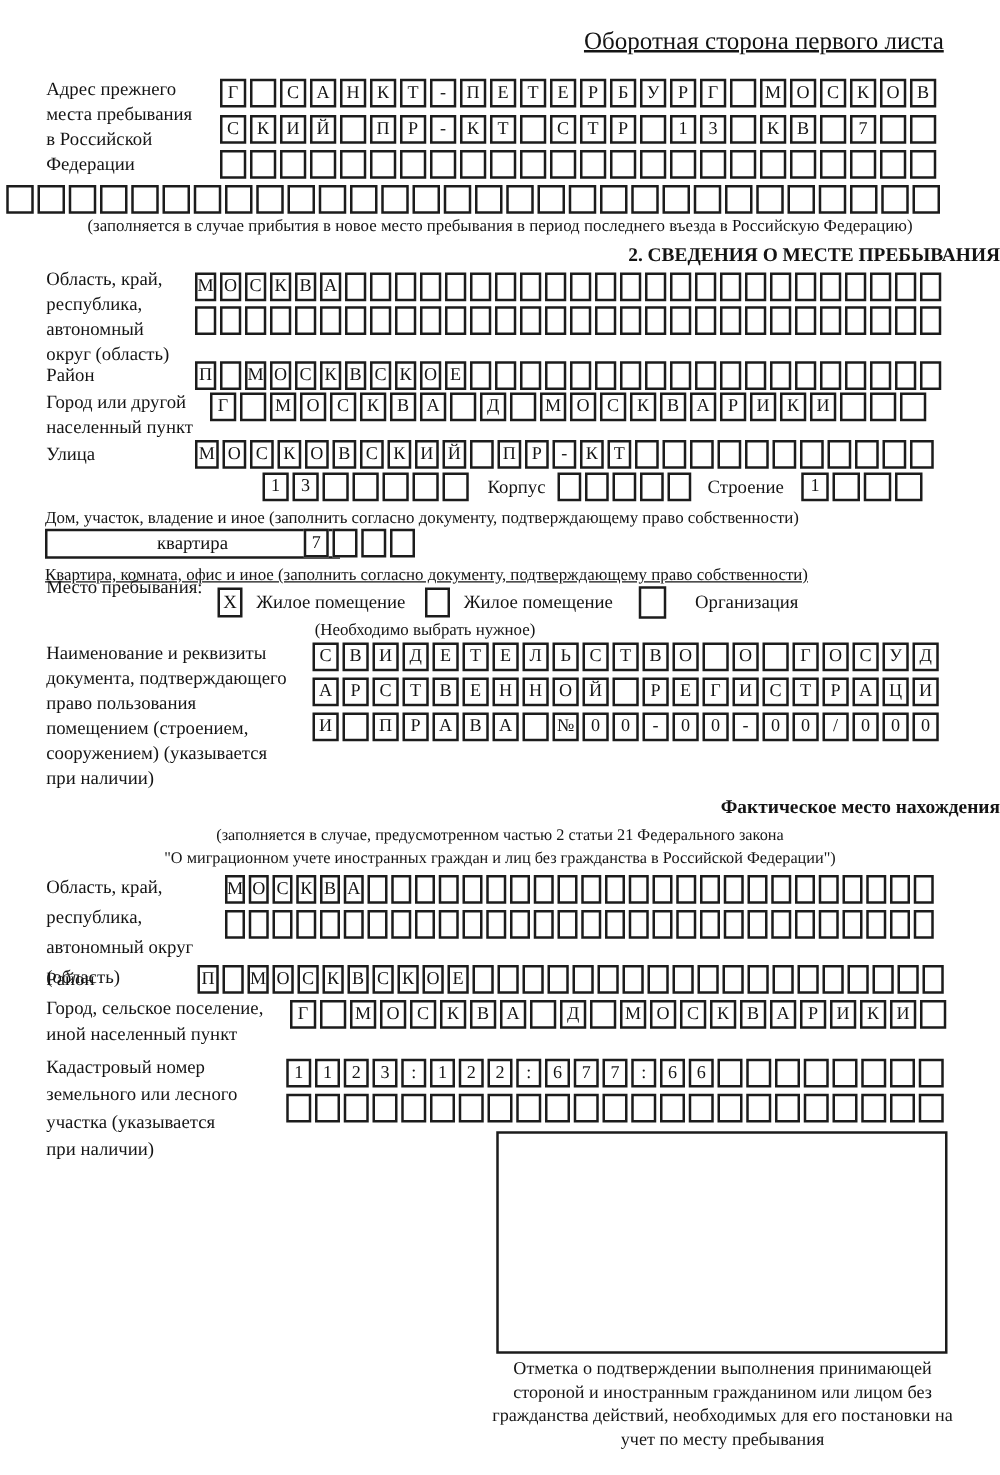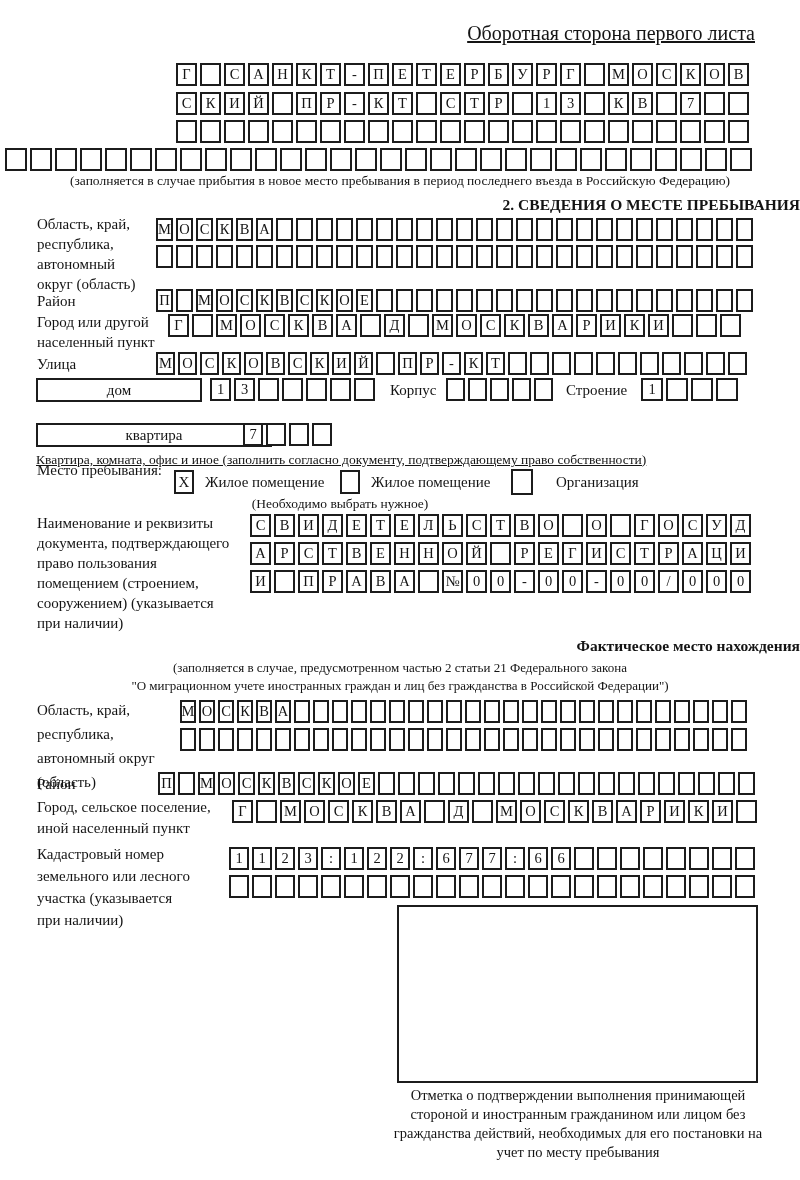--- a/index.html
+++ b/index.html
@@ -34,20 +34,24 @@
   .stamp{position:absolute;box-sizing:border-box;border:2px solid #1c1c1c;background:#fff;}
   .center{text-align:center;}
 </style>
 </head>
 <body>
 
 <div class="page">
 
   <div class="note" style="top:22px;right:45px;">Оборотная сторона первого листа</div>
 
+  <div class="lbl" style="left:37px;top:62px;">Адрес прежнего
+места пребывания
+в Российской
+Федерации</div>
   <div class="boxrow cw21" style="left:176px;top:63px;">
       <span class="cell">Г</span>
       <span class="cell"></span>
       <span class="cell">С</span>
       <span class="cell">А</span>
       <span class="cell">Н</span>
       <span class="cell">К</span>
       <span class="cell">Т</span>
       <span class="cell">-</span>
       <span class="cell">П</span>
@@ -311,21 +315,20 @@
       <span class="cell"></span>
       <span class="cell"></span>
       <span class="cell"></span>
       <span class="cell"></span>
       <span class="cell"></span>
       <span class="cell"></span>
       <span class="cell"></span>
       <span class="cell"></span>
     </div>
 
-  <div class="widebox" style="left:36px;top:378px;width:166px;">дом</div>
   <div class="boxrow cw21" style="left:210px;top:378px;">
       <span class="cell">1</span>
       <span class="cell">3</span>
       <span class="cell"></span>
       <span class="cell"></span>
       <span class="cell"></span>
       <span class="cell"></span>
       <span class="cell"></span>
     </div>
   <div class="lbl" style="left:390px;top:380px;">Корпус</div>
@@ -336,20 +339,21 @@
       <span class="cell"></span>
       <span class="cell"></span>
     </div>
   <div class="lbl" style="left:566px;top:380px;">Строение</div>
   <div class="boxrow cw22" style="left:641px;top:378px;">
       <span class="cell">1</span>
       <span class="cell"></span>
       <span class="cell"></span>
       <span class="cell"></span>
     </div>
+  <div class="cap" style="left:36px;top:406px;">Дом, участок, владение и иное (заполнить согласно документу, подтверждающему право собственности)</div>
 
   <div class="widebox" style="left:36px;top:423px;width:236px;">квартира</div>
   <div class="boxrow cw20" style="left:243px;top:423px;">
       <span class="cell">7</span>
       <span class="cell"></span>
       <span class="cell"></span>
       <span class="cell"></span>
     </div>
   <div class="cap" style="left:36px;top:452px;text-decoration:underline;">Квартира, комната, офис и иное (заполнить согласно документу, подтверждающему право собственности)</div>
 

